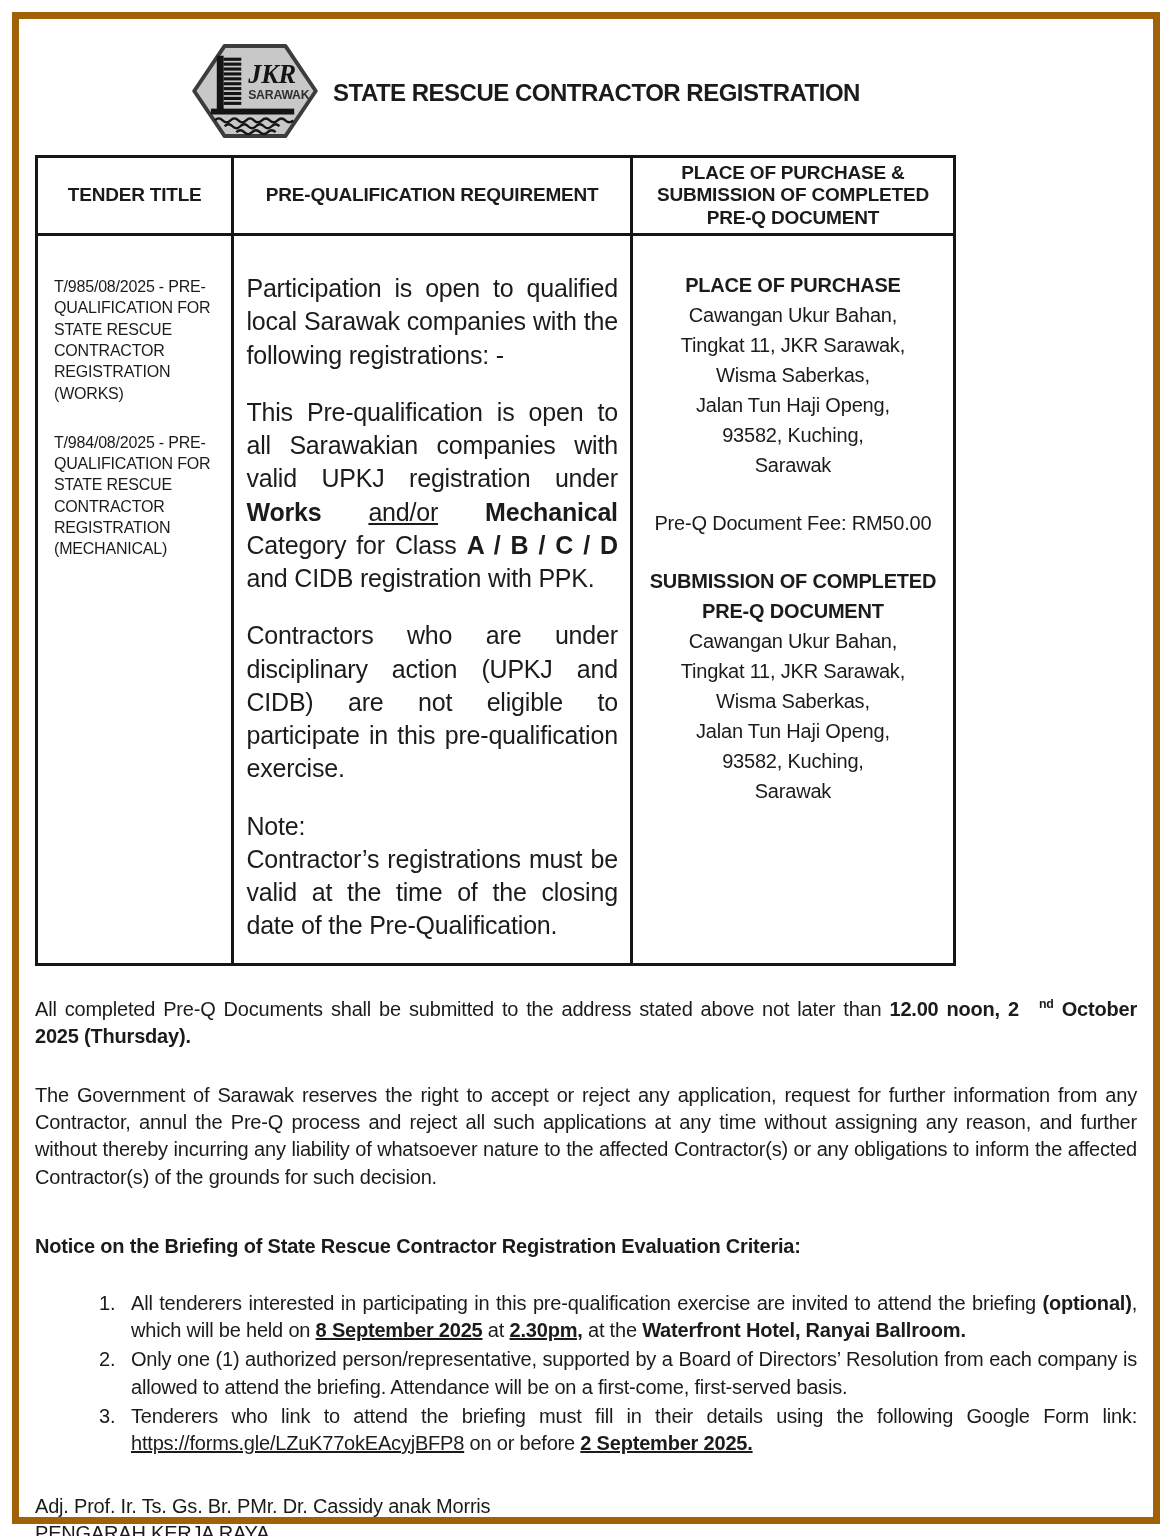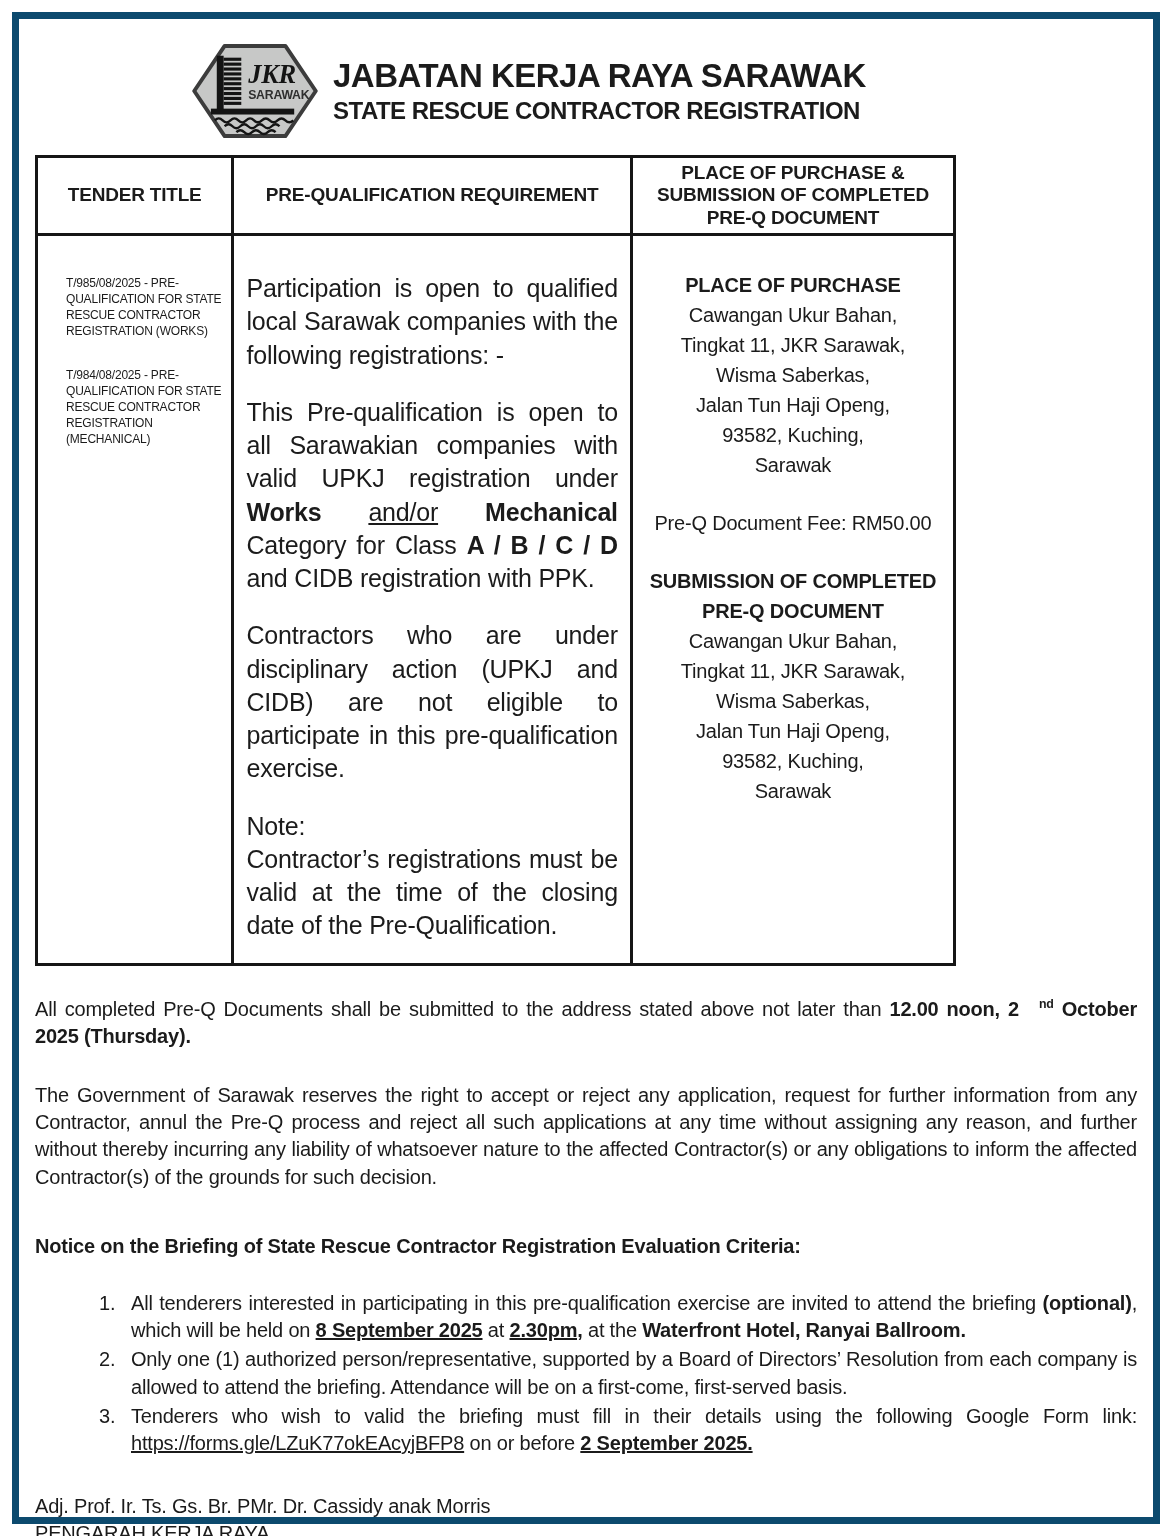--- a/index.html
+++ b/index.html
@@ -6,21 +6,21 @@
   html, body { width: 1172px; height: 1536px; background: #fff; overflow: hidden; }
   body {
     font-family: "Liberation Sans", "DejaVu Sans", sans-serif;
     color: #1b1b1b;
     letter-spacing: -0.2px;
     position: relative;
   }
   .frame {
     position: absolute;
     inset: 12px;
-    border: 7px solid #0c4a6e;
+    border: 7px solid #a16207;
     background: #fff;
     padding: 0 14px;
   }
   .b { font-weight: 700; }
   .u { text-decoration: underline; }
   sup { font-size: 0.62em; line-height: 0; vertical-align: super; font-weight: 700; padding-left: 20px; }
   .link { text-decoration: underline; color: inherit; cursor: pointer; }
 
   
   .header {
@@ -54,21 +54,21 @@
     text-align: center;
     font-size: 19px;
     line-height: 1.18;
     font-weight: 700;
     padding: 4px 10px;
   }
   col.c1 { width: 21.4%; }
   col.c2 { width: 43.4%; }
   col.c3 { width: 35.2%; }
   tr.body-row td { height: 578px; }
-  td.cell-tenders { padding: 40px 10px 20px 28px; font-size: 12px; line-height: 1.33; }
+  td.cell-tenders { padding: 40px 10px 20px 16px; font-size: 16px; line-height: 1.33; }
   .tender-title + .tender-title { margin-top: 28px; }
   td.cell-req { padding: 36px 12px 20px 12px; font-size: 25px; line-height: 1.33; }
   td.cell-req p { text-align: justify; white-space: pre-line; }
   td.cell-req p + p { margin-top: 24px; }
   td.cell-place { padding: 34px 10px 16px 10px; font-size: 20px; line-height: 1.5; text-align: center; }
   .place-heading { font-weight: 700; }
   .addr { white-space: pre-line; }
   .fee-line { margin: 28px 0; }
 
   
@@ -112,21 +112,20 @@
 
       <rect x="20" y="68" width="85" height="6" fill="#141414"></rect>
 
       <path d="M24 80 q4 -4 8 0 q4 4 8 0 q4 -4 8 0 q4 4 8 0 q4 -4 8 0 q4 4 8 0 q4 -4 8 0 q4 4 8 0 q4 -4 8 0 q4 4 8 0" fill="none" stroke="#141414" stroke-width="2.4"></path>
       <path d="M34 86 q4 -4 8 0 q4 4 8 0 q4 -4 8 0 q4 4 8 0 q4 -4 8 0 q4 4 8 0 q4 -4 8 0" fill="none" stroke="#141414" stroke-width="2.4"></path>
       <path d="M46 92 q4 -4 8 0 q4 4 8 0 q4 -4 8 0 q4 4 8 0 q4 -4 8 0" fill="none" stroke="#141414" stroke-width="2.4"></path>
       <text x="58" y="42" font-size="27" font-weight="bold" font-style="italic" font-family="Liberation Serif, DejaVu Serif, serif" fill="#141414">JKR</text>
       <text x="58" y="58" font-size="12.5" font-weight="bold" font-family="Liberation Sans, DejaVu Sans, sans-serif" fill="#2e2e2e">SARAWAK</text>
     </svg>
     <div class="titles">
-      <div class="title1">JABATAN KERJA RAYA SARAWAK</div>
       <div class="title2">STATE RESCUE CONTRACTOR REGISTRATION</div>
     </div>
   </div>
 
   <table class="tender">
     <colgroup>
         <col class="c1">
         <col class="c2">
         <col class="c3">
       </colgroup>
@@ -179,21 +178,21 @@
       <li>
         <span class="li-num">1.</span>
         <div class="li-text"><span>All tenderers interested in participating in this pre-qualification exercise are invited to attend the briefing </span><span class="b">(optional)</span><span>, which will be held on </span><span class="b u">8 September 2025</span><span> at </span><span class="b u">2.30pm,</span><span> at the </span><span class="b">Waterfront Hotel, Ranyai Ballroom.</span></div>
       </li>
       <li>
         <span class="li-num">2.</span>
         <div class="li-text"><span>Only one (1) authorized person/representative, supported by a Board of Directors’ Resolution from each company is allowed to attend the briefing. Attendance will be on a first-come, first-served basis.</span></div>
       </li>
       <li>
         <span class="li-num">3.</span>
-        <div class="li-text"><span>Tenderers who wish to valid the briefing must fill in their details using the following Google Form link: </span><span class="u link">https://forms.gle/LZuK77okEAcyjBFP8</span><span> on or before </span><span class="b u">2 September 2025.</span></div>
+        <div class="li-text"><span>Tenderers who link to attend the briefing must fill in their details using the following Google Form link: </span><span class="u link">https://forms.gle/LZuK77okEAcyjBFP8</span><span> on or before </span><span class="b u">2 September 2025.</span></div>
       </li>
     </ol>
 
     <div class="signature">Adj. Prof. Ir. Ts. Gs. Br. PMr. Dr. Cassidy anak Morris
 PENGARAH KERJA RAYA,
 SARAWAK</div>
   </div>
 
 </div>
 

